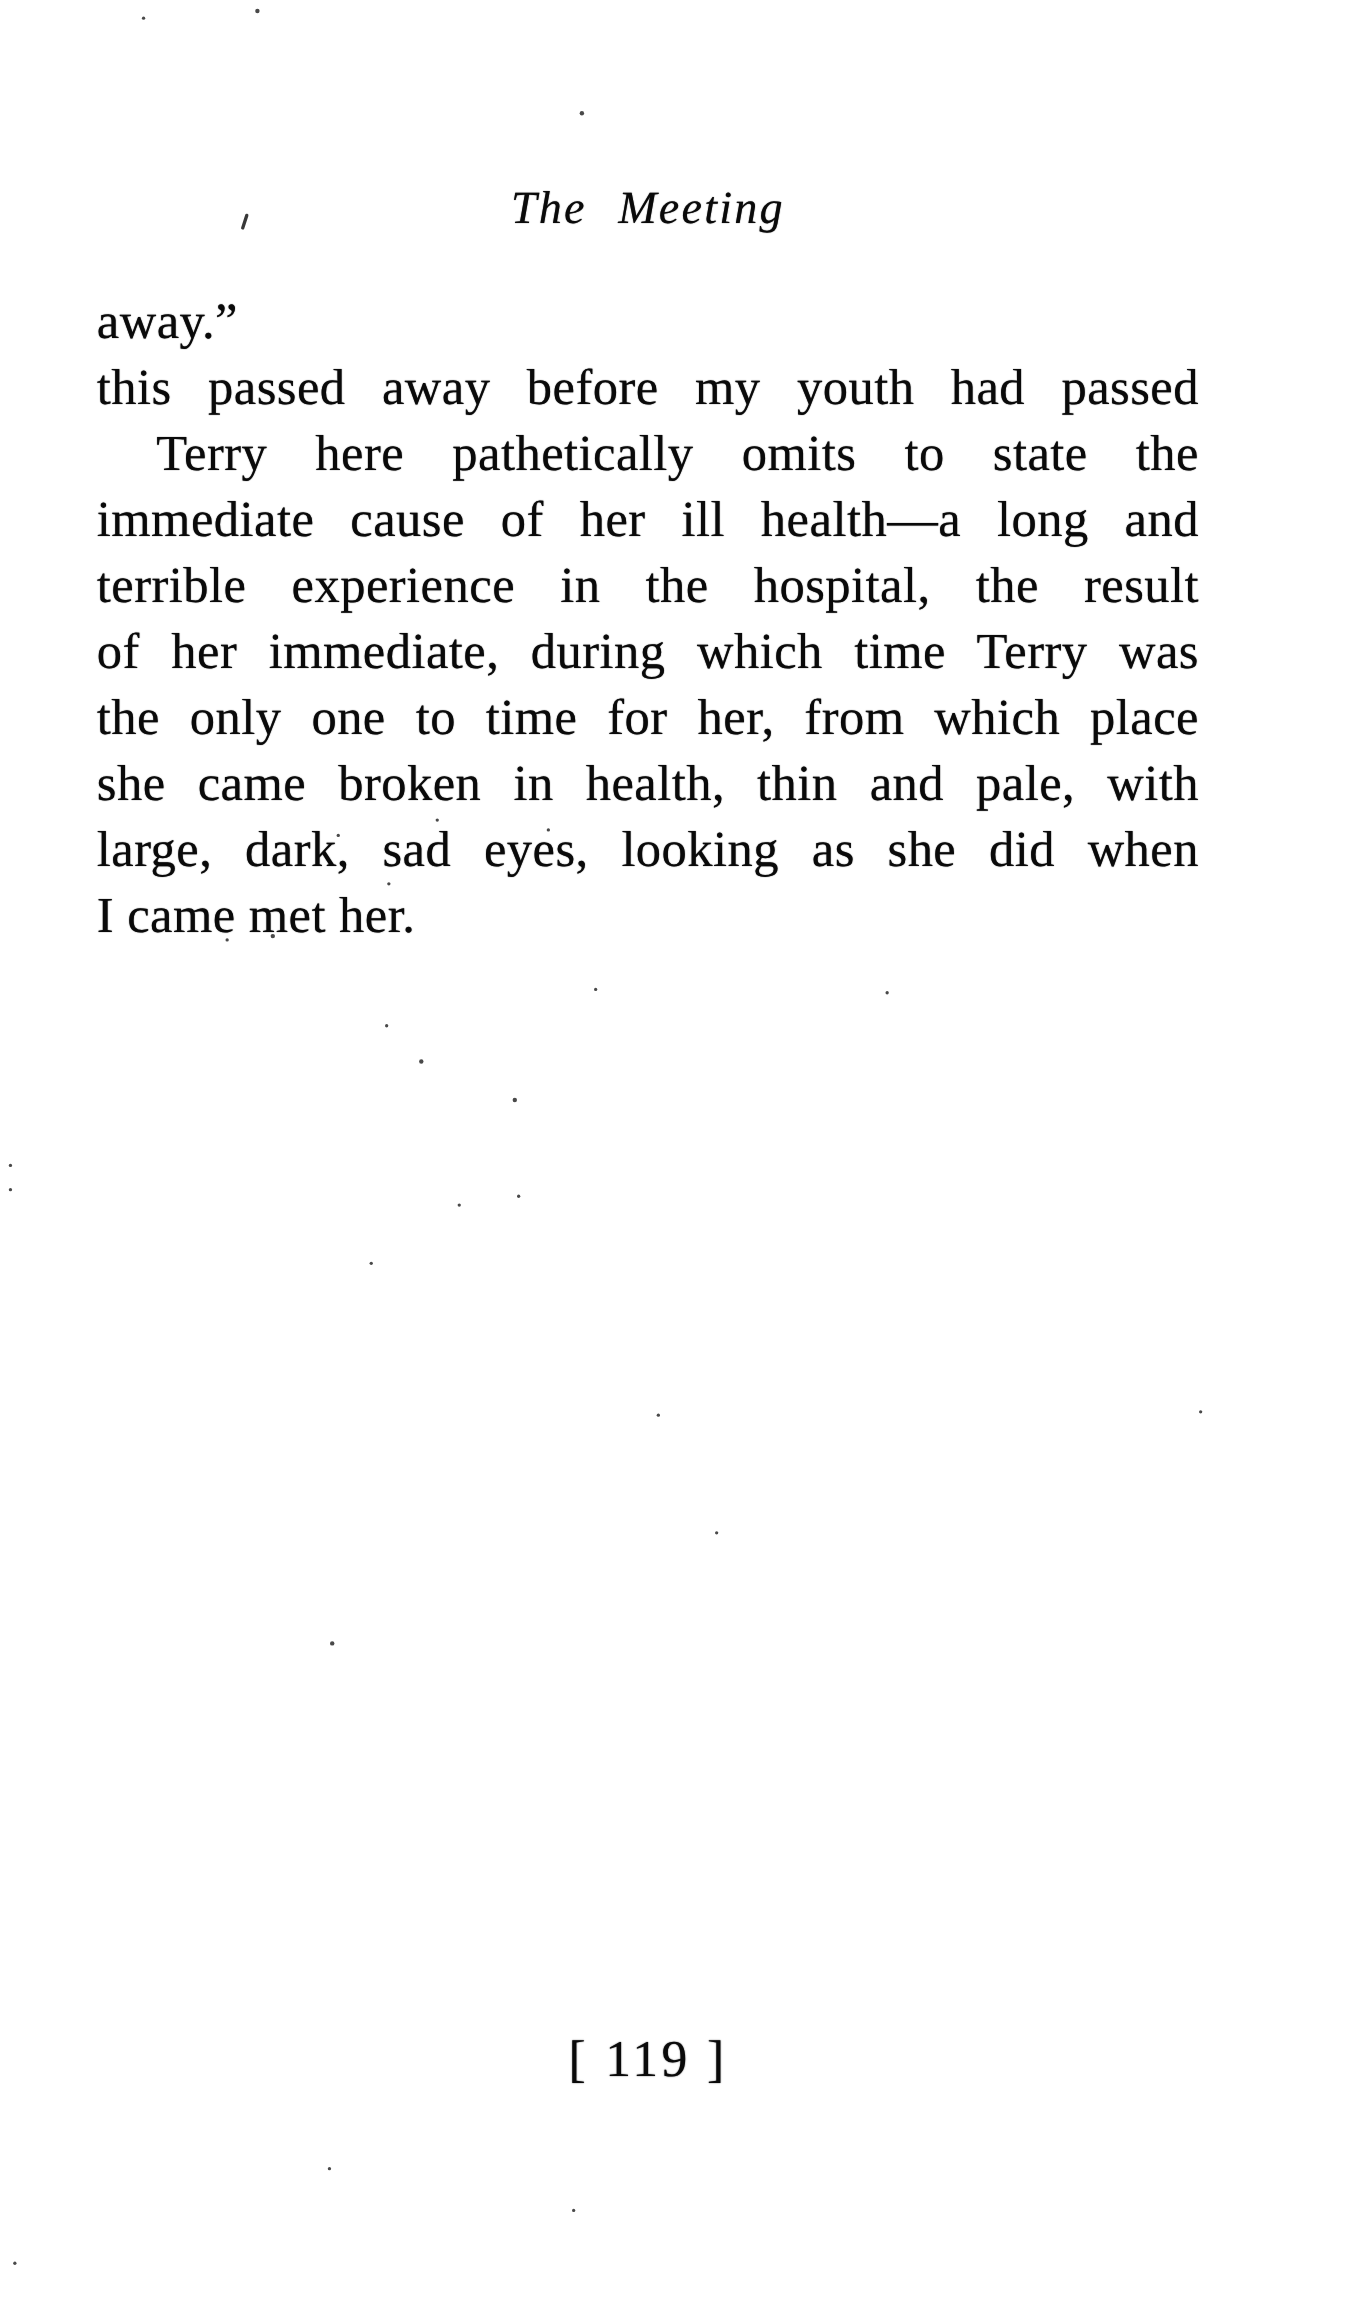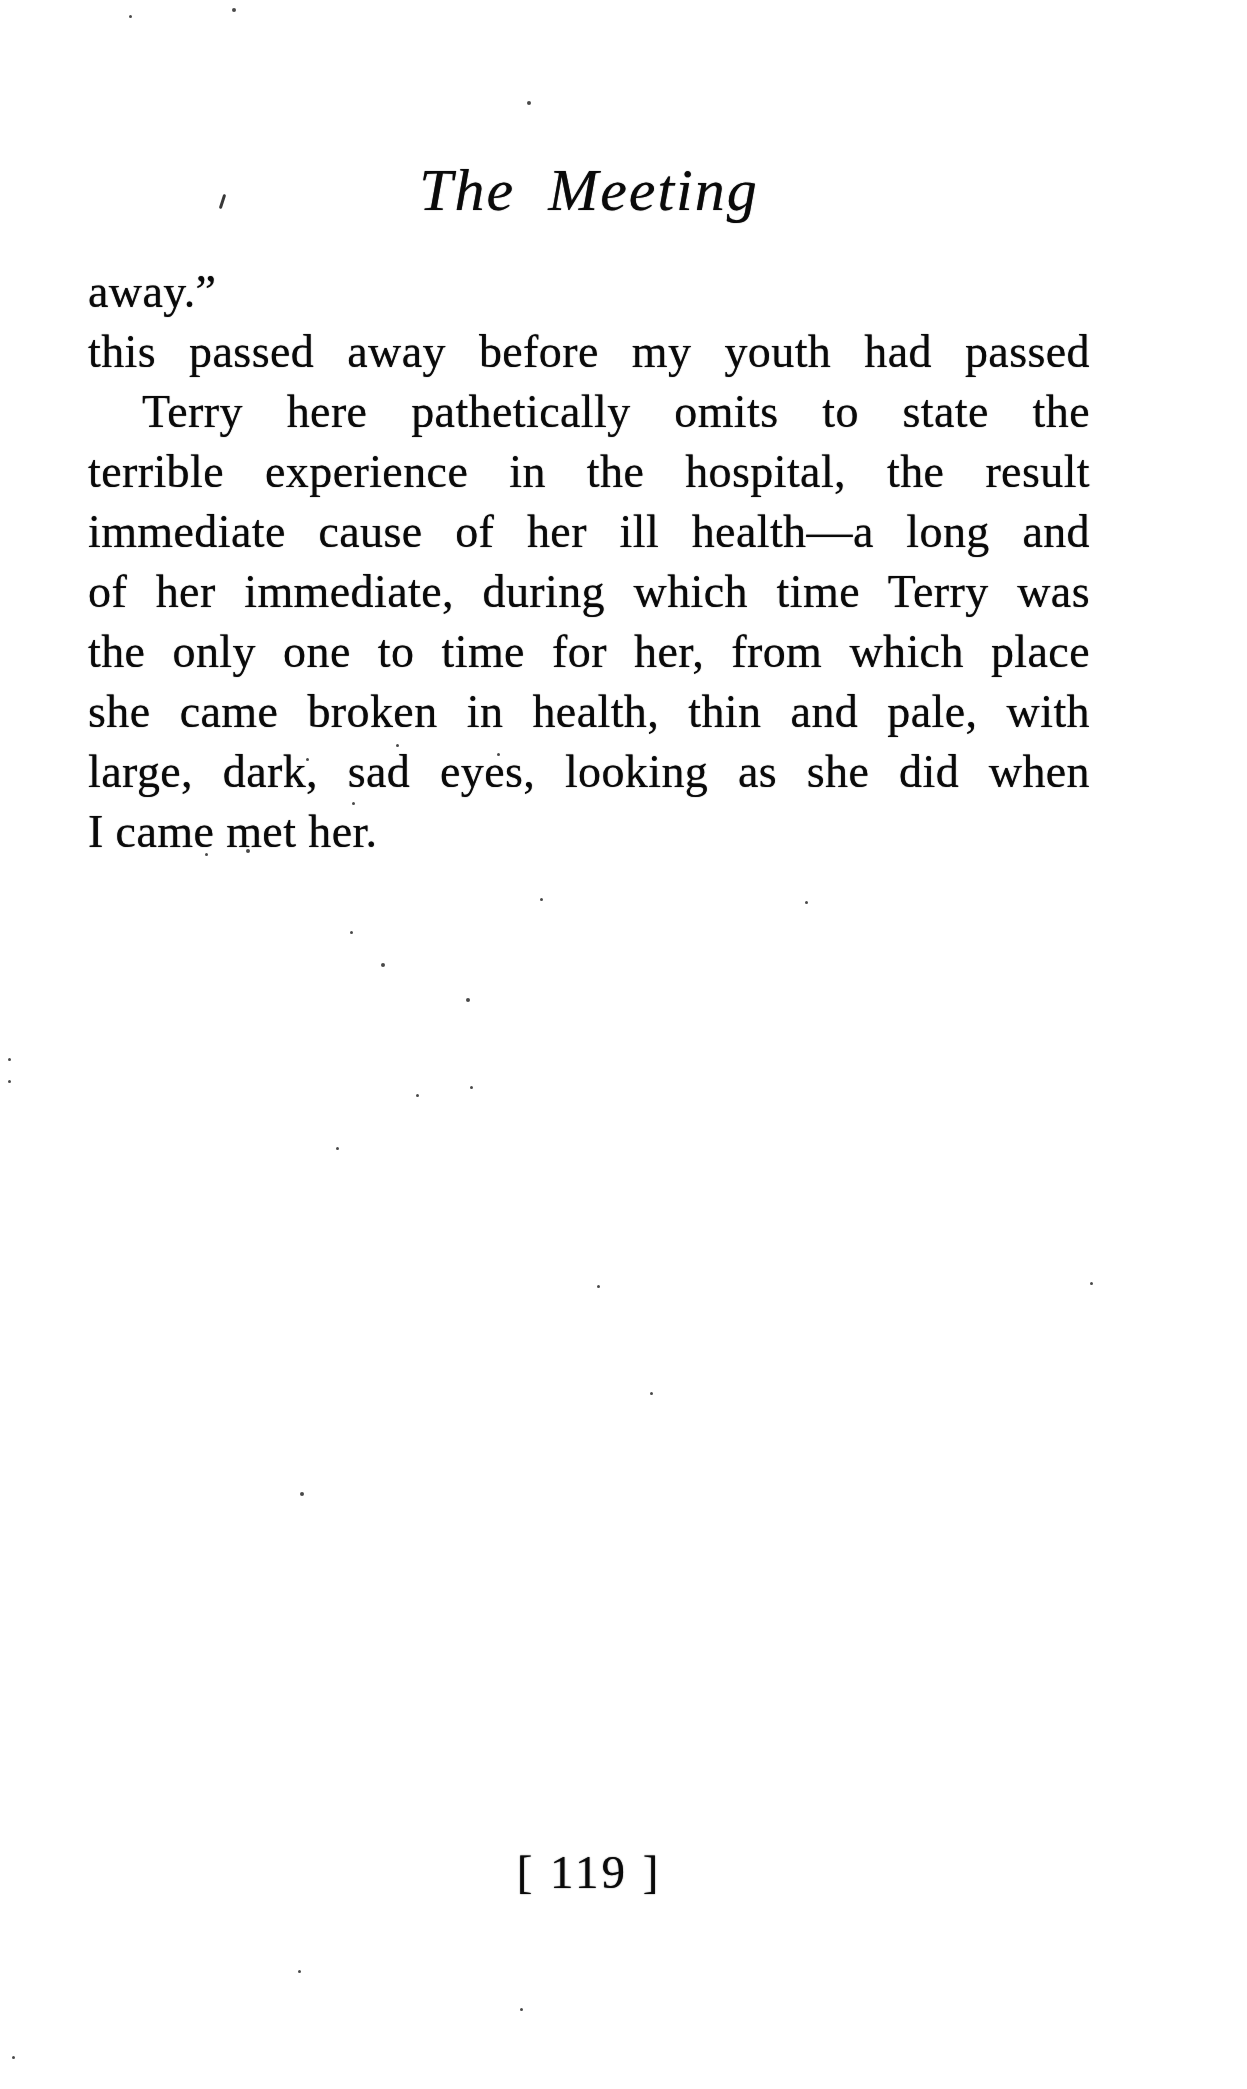--- a/index.html
+++ b/index.html
@@ -13,21 +13,21 @@
     font-family: "Liberation Serif", "DejaVu Serif", serif;
     color: #0a0a0a;
   }
   .running-head {
     position: absolute;
     left: 88px;
     top: 160px;
     width: 1002px;
     text-align: center;
     font-style: italic;
-    font-size: 60px;
+    font-size: 42px;
     line-height: 60px;
     letter-spacing: 2px;
     word-spacing: 16px;
     text-shadow: 0 0 1px rgba(0,0,0,0.75);
   }
   .body-block {
     position: absolute;
     left: 88px;
     top: 262px;
     width: 1002px;
@@ -107,22 +107,22 @@
   <div class="speck" style="left:520px;top:2008px;width:3px;height:3px;"></div>
   <div class="speck" style="left:298px;top:1970px;width:3px;height:3px;"></div>
   <div class="speck" style="left:12px;top:2056px;width:3px;height:3px;"></div>
 
   <div class="running-head">The Meeting</div>
 
   <div class="body-block">
     <div class="line para-end">away.”</div>
     <div class="line">this passed away before my youth had passed</div>
     <div class="line indent">Terry here pathetically omits to state the</div>
+    <div class="line">immediate cause of her ill health—a long and</div>
     <div class="line">terrible experience in the hospital, the result</div>
-    <div class="line">immediate cause of her ill health—a long and</div>
     <div class="line">of her immediate, during which time Terry was</div>
     <div class="line">the only one to time for her, from which place</div>
     <div class="line">she came broken in health, thin and pale, with</div>
     <div class="line">large, dark, sad eyes, looking as she did when</div>
     <div class="line para-end">I came met her.</div>
   </div>
 
   <div class="folio">[ 119 ]</div>
 
 </div>

